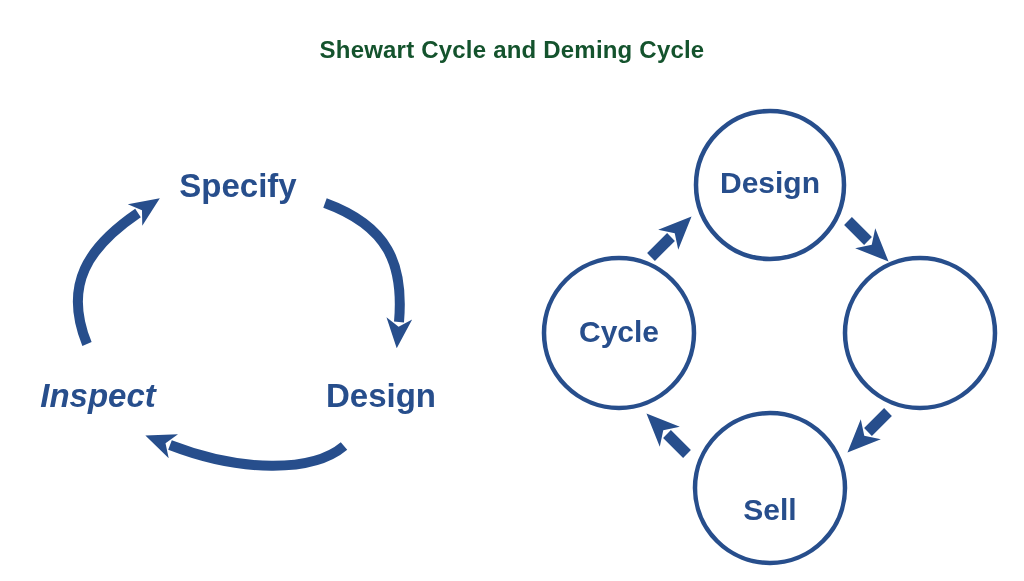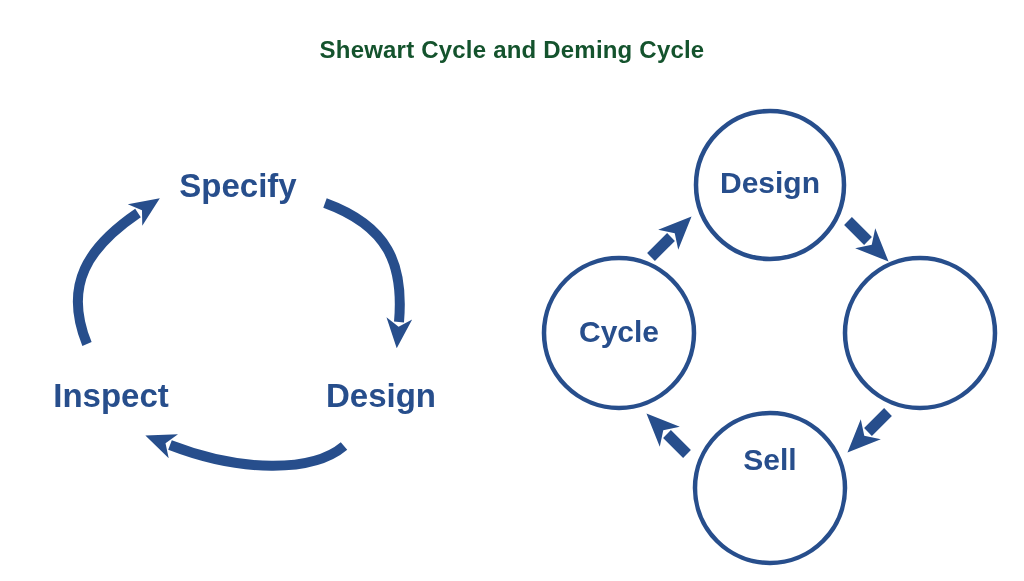--- a/index.html
+++ b/index.html
@@ -38,24 +38,24 @@
     transform: translate(-50%, -50%);
     color: #274E8C;
     font-weight: 700;
     white-space: nowrap;
   }
   .cycle-step-label { font-size: 33px; }
   .circle-label { font-size: 30px; }
   
   #lbl-specify { left: 238px; top: 186px; }
   #lbl-produce { left: 381px; top: 396px; }
-  #lbl-inspect { left: 111px;  top: 396px; }
+  #lbl-inspect { left: 98px;  top: 396px; font-style: italic; }
   #lbl-design  { left: 770px; top: 183px; }
   #lbl-make    { left: 920px; top: 332px; }
-  #lbl-sell    { left: 770px; top: 460px; }
+  #lbl-sell    { left: 770px; top: 510px; }
   #lbl-test    { left: 619px; top: 332px; }
 </style>
 </head>
 <body>
 
 <div class="canvas">
 
   <div class="title">Shewart Cycle and Deming Cycle</div>
 
   <svg class="diagram-svg" viewBox="0 0 1024 581">

